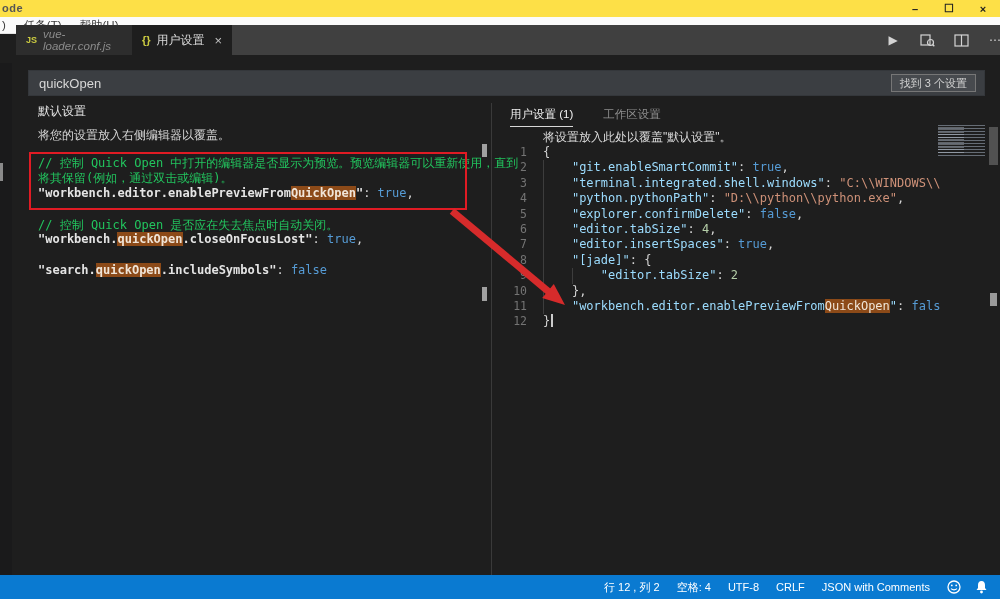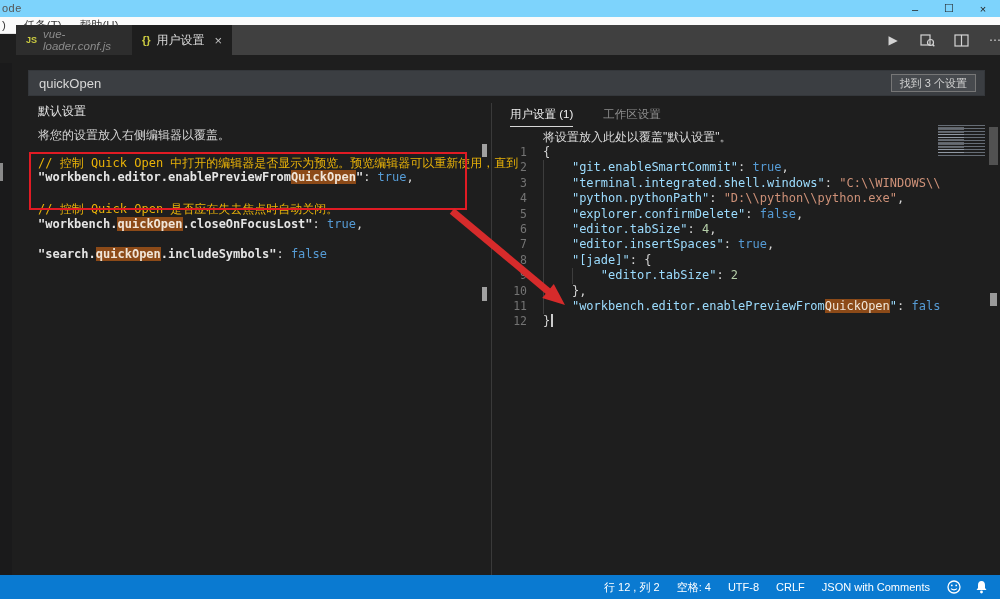--- a/index.html
+++ b/index.html
@@ -1,19 +1,19 @@
 <!DOCTYPE html>
 <html><head>
 <meta charset="utf-8">
 <style>
   html,body{margin:0;padding:0;background:#111;}
   .screen{position:relative;width:1000px;height:599px;overflow:hidden;background:#1e1e1e;
           font-family:"Liberation Sans",sans-serif;-webkit-font-smoothing:antialiased;}
   
-  .titlebar{position:absolute;left:0;top:0;width:1000px;height:17px;background:#7dd3fc;}
+  .titlebar{position:absolute;left:0;top:0;width:1000px;height:17px;background:#fde047;font-weight:bold;}
   .win-title{position:absolute;left:2px;top:2px;font-size:11px;color:#555;letter-spacing:.5px;}
   .win-controls{position:absolute;right:0;top:0;height:17px;display:flex;}
   .win-btn{width:34px;height:17px;display:flex;align-items:center;justify-content:center;
            font-size:11px;color:#222;cursor:default;}
   
   .menubar{position:absolute;left:0;top:17px;width:1000px;height:16px;background:#fbfbfb;
            border-bottom:1px solid #e3e3e3;display:flex;align-items:center;font-size:11.5px;color:#3b3b3b;}
   .menu-item{padding:0 9px;}
   .menu-item:first-child{padding-left:2px;}
   
@@ -58,21 +58,21 @@
            background:repeating-linear-gradient(180deg,rgba(190,205,225,.45) 0 1px,transparent 1px 3px);}
   .minimap-inner{position:absolute;left:0;top:2px;width:26px;height:26px;
            background:repeating-linear-gradient(180deg,rgba(220,230,245,.35) 0 1px,transparent 1px 2.5px);}
   .scrollbar-right{position:absolute;left:988px;top:40px;width:12px;height:472px;}
   .scrollbar-thumb{position:absolute;left:1px;top:24px;width:9px;height:38px;background:#515151;}
   .scrollbar-mark{position:absolute;left:2px;top:190px;width:7px;height:13px;background:#9a9a9a;}
   
   .code-line{height:15.4px;white-space:pre;font-family:"DejaVu Sans Mono",monospace;font-size:12px;color:#d4d4d4;}
   .ln{display:inline-block;width:22px;margin-right:16px;text-align:right;color:#747474;
       font-size:11.5px;font-family:"DejaVu Sans Mono",monospace;}
-  .tok.cm{color:#eab308;}
+  .tok.cm{color:#22c55e;}
   .tok.kl{color:#e4e4e4;font-weight:bold;}
   .tok.k{color:#9cdcfe;}
   .tok.b{color:#569cd6;}
   .tok.s{color:#ce9178;}
   .tok.n{color:#b5cea8;}
   .tok.pn{color:#d4d4d4;}
   .tok.hl{background:#8c4a18;color:#f0e5d8;}
   .cursor{display:inline-block;width:2px;height:13px;background:#cccccc;vertical-align:-2px;margin-left:1px;}
   
   .anno-box{position:absolute;left:29px;top:89px;width:438px;height:58px;
@@ -141,20 +141,21 @@
 
     <div class="search-box">
       <input class="search-input" type="text" value="quickOpen" style="">
       <span class="result-badge">找到 3 个设置</span>
     </div>
 
     <div class="left-heading">默认设置</div>
     <div class="left-hint">将您的设置放入右侧编辑器以覆盖。</div>
     <div class="left-code">
         <div class="code-line"><span class="tok cm">// 控制 Quick Open 中打开的编辑器是否显示为预览。预览编辑器可以重新使用，直到</span></div>
+        <div class="code-line"><span class="tok cm">将其保留(例如，通过双击或编辑)。</span></div>
         <div class="code-line"><span class="tok kl">"workbench.editor.enablePreviewFrom</span><span class="tok kl hl">QuickOpen</span><span class="tok kl">"</span><span class="tok pn">: </span><span class="tok b">true</span><span class="tok pn">,</span></div>
         <div class="code-line"></div>
         <div class="code-line"><span class="tok cm">// 控制 Quick Open 是否应在失去焦点时自动关闭。</span></div>
         <div class="code-line"><span class="tok kl">"workbench.</span><span class="tok kl hl">quickOpen</span><span class="tok kl">.closeOnFocusLost"</span><span class="tok pn">: </span><span class="tok b">true</span><span class="tok pn">,</span></div>
         <div class="code-line"></div>
         <div class="code-line"><span class="tok kl">"search.</span><span class="tok kl hl">quickOpen</span><span class="tok kl">.includeSymbols"</span><span class="tok pn">: </span><span class="tok b">false</span></div>
       </div>
     <div class="overview-mark" style="top:81px;height:13px;"></div>
     <div class="overview-mark" style="top:224px;height:14px;"></div>
 

